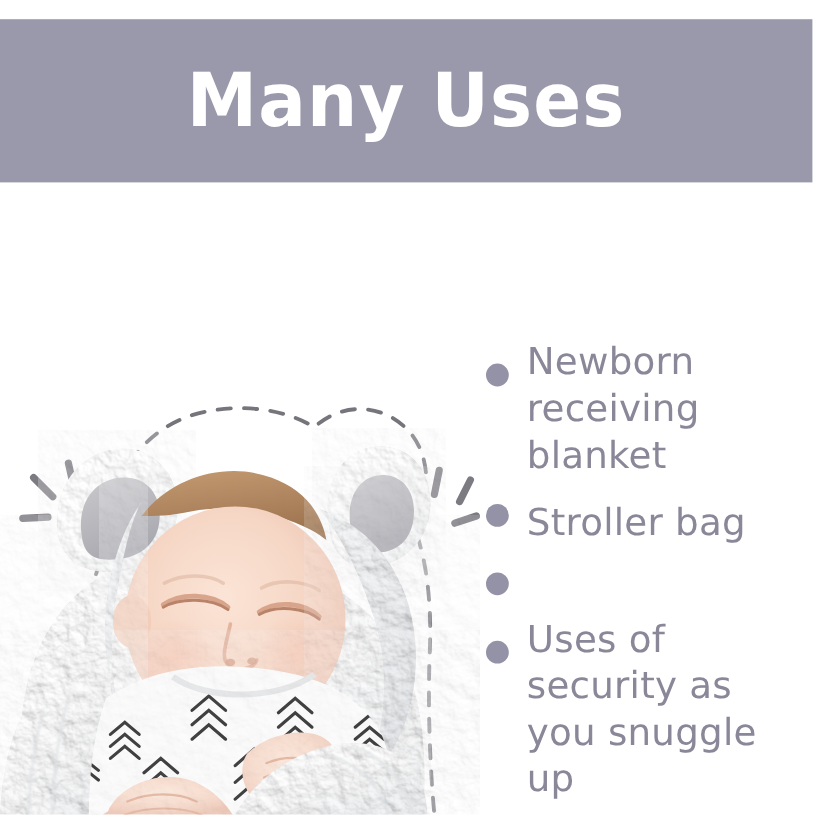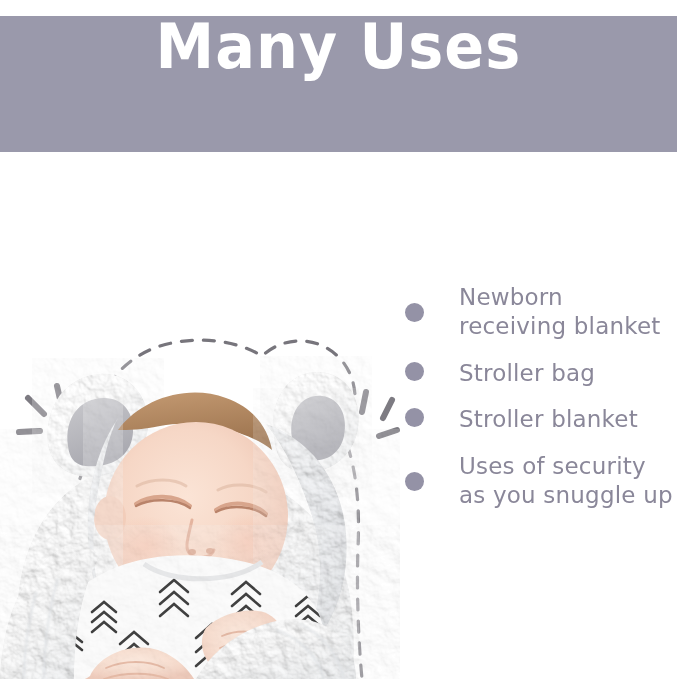--- a/index.html
+++ b/index.html
@@ -22,20 +22,21 @@
 
   
   .header-banner {
     position: absolute;
     left: 0;
     top: 16px;
     width: 677px;
     height: 136px;
     background: #9a99ab;
     display: flex;
+    align-items: center;
     justify-content: center;
   }
   .header-title {
     color: #ffffff;
     font-family: "DejaVu Sans", sans-serif;
     font-size: 62px;
     font-weight: 700;
     letter-spacing: 1px;
     line-height: 1;
     text-align: center;
@@ -81,26 +82,25 @@
     height: 19px;
     border-radius: 50%;
     background: #9492a6;
     margin-right: 15px;
     margin-top: 3px;
   }
   .use-item.two-line .use-bullet { margin-top: 20px; }
   .use-label {
     color: #8a8799;
     font-family: "DejaVu Sans", sans-serif;
-    font-size: 23px;
+    font-size: 31px;
     line-height: 1.25;
     letter-spacing: 0.2px;
     font-weight: 400;
     max-width: 232px;
-    margin-left: 20px;
   }
 </style>
 </head>
 <body>
 
 <div id="root">
 
   <div class="header-banner">
     <div class="header-title">Many Uses</div>
   </div>
@@ -333,21 +333,20 @@
       <span class="use-label">Newborn receiving blanket</span>
     </div>
 
     <div class="use-item">
       <span class="use-bullet"></span>
       <span class="use-label">Stroller bag</span>
     </div>
 
     <div class="use-item">
       <span class="use-bullet"></span>
-      <span class="use-label">Stroller blanket</span>
     </div>
 
     <div class="use-item two-line">
       <span class="use-bullet"></span>
       <span class="use-label">Uses of security as you snuggle up</span>
     </div>
 
 
   </div>
 

